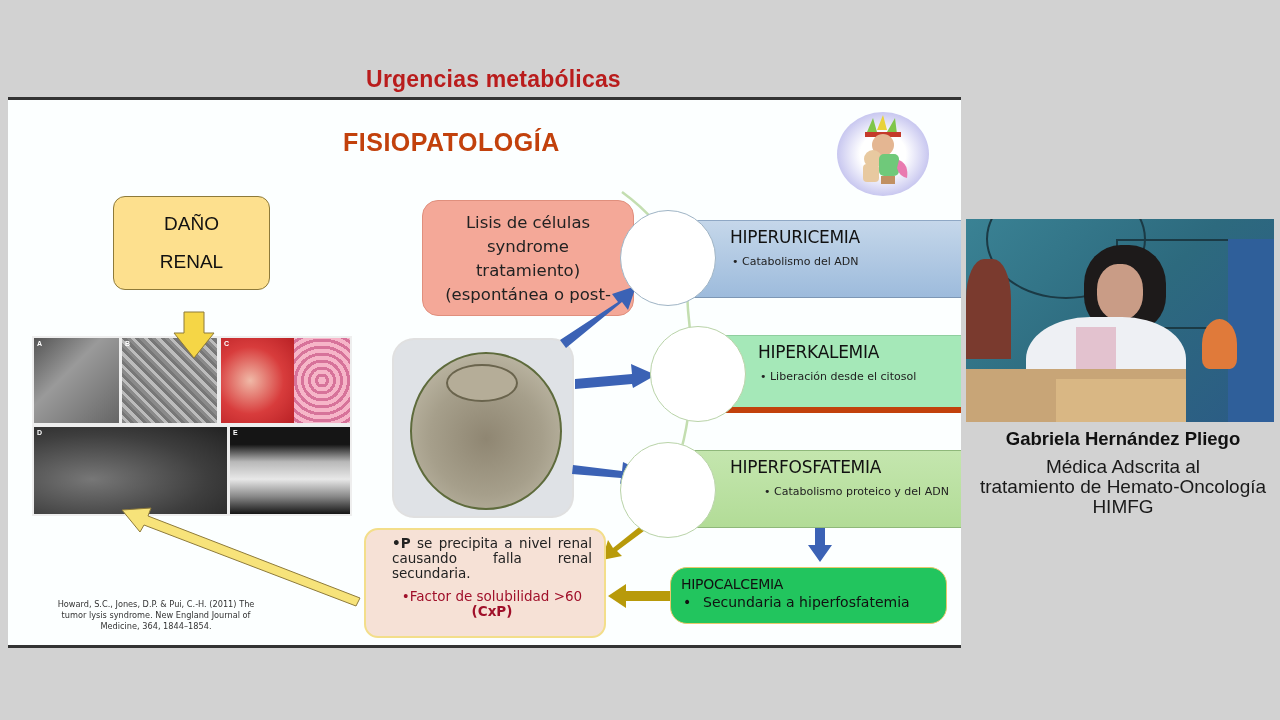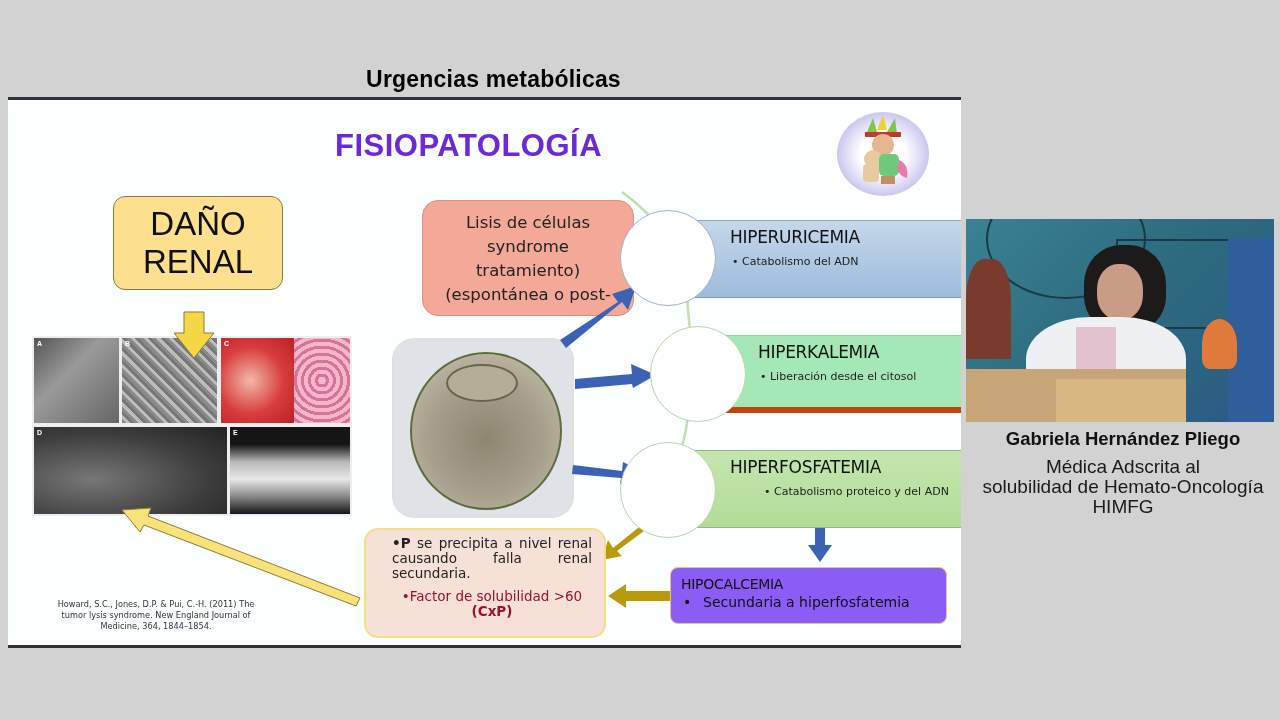--- a/index.html
+++ b/index.html
@@ -1,44 +1,44 @@
 <!DOCTYPE html>
 <html><head>
 <meta charset="utf-8">
 <style>
   * { box-sizing: border-box; margin: 0; padding: 0; }
   html, body { width: 1280px; height: 720px; overflow: hidden; }
   body { background: #d2d2d2; font-family: "Liberation Sans", sans-serif; position: relative; }
 
   .header-title {
     position: absolute; left: 0; width: 987px; top: 66px; text-align: center;
-    font-size: 23px; font-weight: bold; color: #000000; letter-spacing: 0.2px;
+    font-size: 23px; font-weight: bold; color: #b91c1c; letter-spacing: 0.2px;
   }
 
   .slide {
     position: absolute; left: 8px; top: 97px; width: 953px; height: 551px;
     background: #fcffff; border-top: 3px solid #333; border-bottom: 3px solid #333;
     overflow: hidden;
   }
 
   .slide-title {
-    position: absolute; left: 327px; top: 28px; font-size: 31px; font-weight: bold;
-    color: #6d28d9; letter-spacing: 0.5px;
+    position: absolute; left: 335px; top: 28px; font-size: 25px; font-weight: bold;
+    color: #c2410c; letter-spacing: 0.5px;
   }
 
   .logo {
     position: absolute; left: 829px; top: 12px; width: 92px; height: 84px;
     border-radius: 50%;
     background: radial-gradient(ellipse at center, #ffffff 35%, #c9c8f0 70%, #fcffff 100%);
   }
 
   .dano-box {
-    position: absolute; left: 105px; top: 96px; width: 170px; height: 94px;
+    position: absolute; left: 105px; top: 96px; width: 157px; height: 94px;
     background: #fde08e; border: 1.5px solid #8d7a3a; border-radius: 12px;
-    text-align: center; font-size: 33px; line-height: 38px; padding-top: 8px; color: #111;
+    text-align: center; font-size: 19px; line-height: 38px; padding-top: 8px; color: #111;
     font-family: "Liberation Sans", sans-serif;
   }
 
   .lisis-box {
     position: absolute; left: 366px; top: 100px; width: 212px; height: 116px;
     background: #f4a898; border: 1px solid #e08f7d; border-radius: 16px;
     text-align: center; font-size: 16.5px; line-height: 24px; color: #222; padding-top: 10px;
     font-family: "DejaVu Sans", sans-serif;
     margin-left: 48px;
   }
@@ -97,21 +97,21 @@
     background: #f6e1d6; border: 2px solid #f3de8a; border-radius: 14px;
     padding: 6px 12px 16px 26px; font-family: "DejaVu Sans", sans-serif;
   }
   .p-text { font-size: 13.5px; line-height: 15px; color: #222; text-align: justify; text-align-last: left; }
   .p-text b { font-weight: bold; }
   .p-factor { font-size: 13.5px; line-height: 15px; color: #a0102a; text-align: center; margin-top: 8px; }
   .p-factor b { font-weight: bold; }
 
   .hipo-box {
     position: absolute; left: 662px; top: 467px; width: 277px; height: 57px;
-    background: #8b5cf6; border: 1px solid #e8c86d; border-radius: 8px;
+    background: #22c55e; border: 1px solid #e8c86d; border-radius: 17px;
     padding: 8px 0 0 10px; font-family: "DejaVu Sans", sans-serif;
   }
   .hipo-title { font-size: 14px; color: #111; letter-spacing: -0.3px; }
   .hipo-bullet { font-size: 14px; color: #111; margin-top: 2px; }
   .hipo-bullet .dot { display: inline-block; width: 22px; padding-left: 2px; }
 
   .reference {
     position: absolute; left: 48px; top: 499px; width: 200px; text-align: center;
     font-size: 8.2px; line-height: 11px; color: #333; font-family: "DejaVu Sans", sans-serif;
   }
@@ -271,15 +271,15 @@
   <div class="speaker-face"></div>
   <div class="speaker-coat"></div>
   <div class="speaker-shirt"></div>
   <div class="podium"></div>
   <div class="podium-front"></div>
 </div>
 
 <div class="speaker-name">Gabriela Hernández Pliego</div>
 <div class="speaker-role">
   <div>Médica Adscrita al</div>
-  <div>solubilidad de Hemato-Oncología</div>
+  <div>tratamiento de Hemato-Oncología</div>
   <div>HIMFG</div>
 </div>
 
 </body></html>

